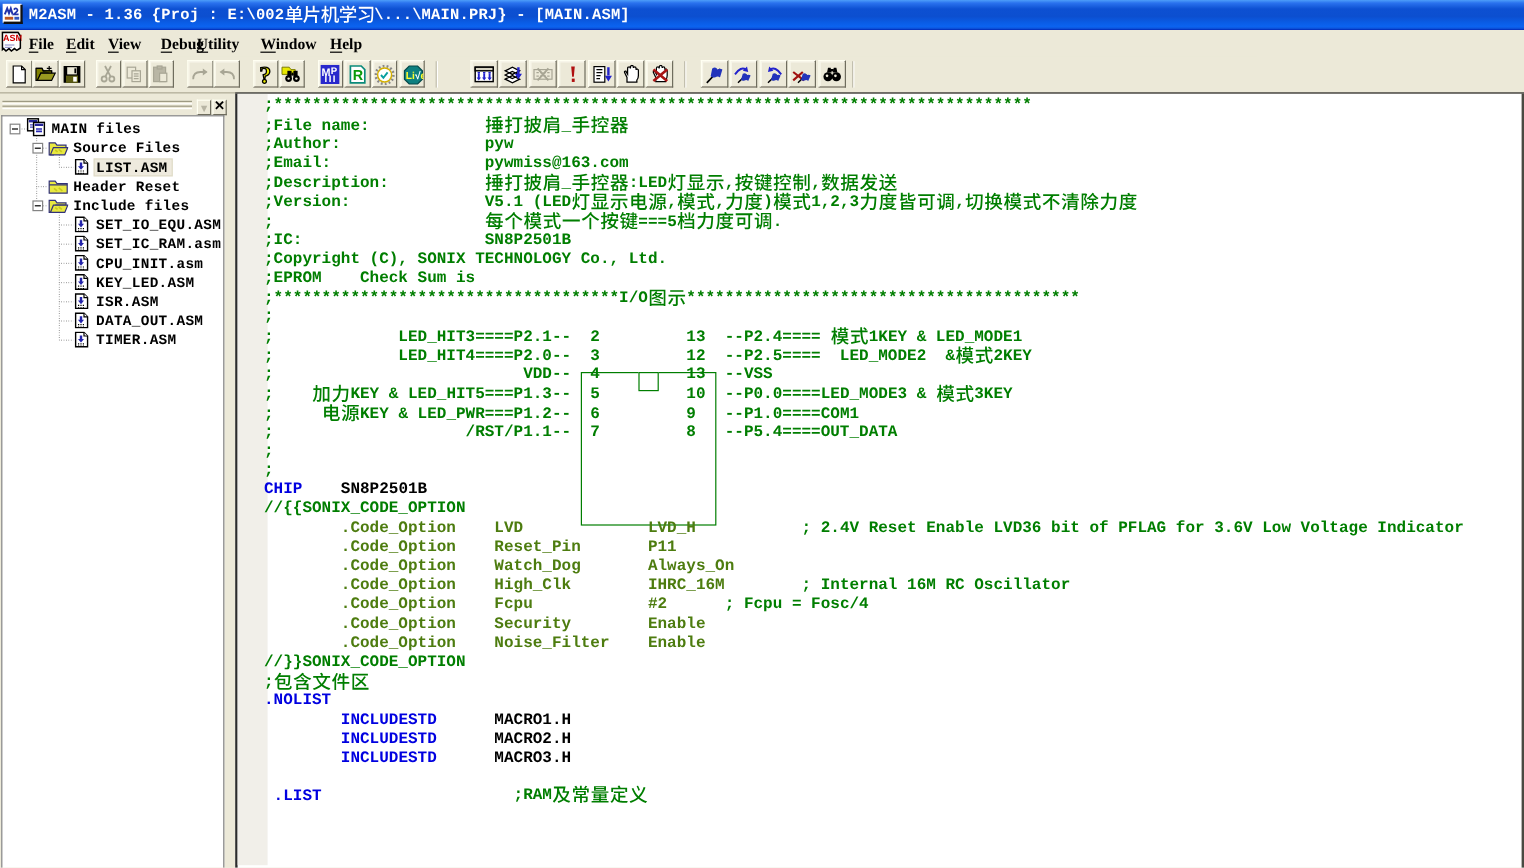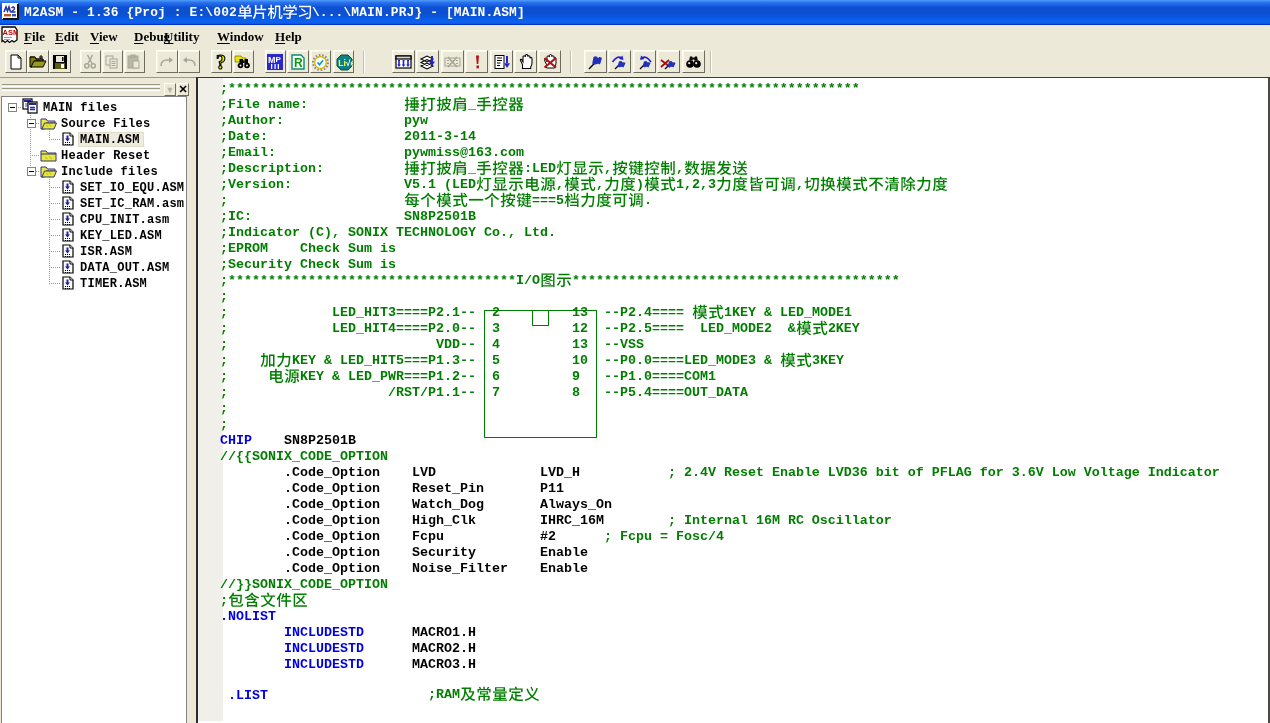--- a/index.html
+++ b/index.html
@@ -34,21 +34,21 @@
 .dotv{position:absolute;width:1px;background-image:linear-gradient(#9a9a9a 50%,transparent 50%);background-size:1px 2px}
 .doth{position:absolute;height:1px;background-image:linear-gradient(90deg,#9a9a9a 50%,transparent 50%);background-size:2px 1px}
 .sel{position:absolute;background:#eeeade;border:1px solid #e0dcc8}
 
 #ed{position:absolute;left:196px;top:78px;width:1074px;height:645px;background:#fff;border-left:2px solid #2c2c2c}
 #gutter{position:absolute;left:0;top:0;width:25px;height:643px;background:#f1efe9}
 #code{position:absolute;left:22px;top:2.6px;white-space:pre;font:bold 13.33px "Liberation Mono",monospace;color:#000}
 #code div{height:16px;line-height:16px}
 #code div.lastl{margin-top:-1.8px}
 #code s{text-decoration:none}
-.g{color:#007e00}.b{color:#0000e0}.k{color:#000}.y{color:#000000}
+.g{color:#007e00}.b{color:#0000e0}.k{color:#000}.y{color:#4d7c0f}
 #chipbox{position:absolute;border:1.4px solid #007e00;background:transparent}
 #notch{position:absolute;border:1.4px solid #007e00;background:#fff;border-top-width:1.2px}
 </style></head>
 <body>
 <svg width="0" height="0" style="position:absolute">
     <defs>
       <path id="u5355" d="M3.9 6.1H7.2V7.5H3.9ZM8.7 6.1H12.2V7.5H8.7ZM3.9 3.6H7.2V5H3.9ZM8.7 3.6H12.2V5H8.7ZM11.1 -0.2C10.7 0.6 10.1 1.6 9.6 2.4H6L6.7 2.1C6.4 1.4 5.6 0.5 5 -0.2L3.8 0.4C4.3 1 4.8 1.8 5.2 2.4H2.5V8.8H7.2V10H1V11.4H7.2V14.1H8.7V11.4H15V10H8.7V8.8H13.7V2.4H11.2C11.7 1.8 12.2 1 12.7 0.3Z"></path>
       <path id="u7247" d="M2.9 0.1V5.3C2.9 8 2.7 10.8 0.7 13C1.1 13.2 1.6 13.8 1.9 14.2C3.3 12.7 3.9 10.8 4.2 9H10.5V14.1H12.1V7.4H4.4C4.4 6.7 4.5 6 4.5 5.3V5.2H14.2V3.7H10.2V-0.3H8.6V3.7H4.5V0.1Z"></path>
       <path id="u673A" d="M7.9 0.6V5.6C7.9 8 7.7 11 5.6 13.2C6 13.3 6.5 13.8 6.7 14.1C9 11.8 9.3 8.2 9.3 5.6V2H11.8V11.7C11.8 13 11.9 13.3 12.2 13.6C12.4 13.8 12.8 13.9 13.2 13.9C13.4 13.9 13.8 13.9 14 13.9C14.3 13.9 14.6 13.9 14.9 13.7C15.1 13.5 15.3 13.2 15.3 12.8C15.4 12.4 15.5 11.2 15.5 10.4C15.1 10.3 14.7 10 14.4 9.8C14.4 10.8 14.4 11.6 14.3 11.9C14.3 12.3 14.3 12.4 14.2 12.5C14.2 12.6 14 12.6 13.9 12.6C13.8 12.6 13.7 12.6 13.6 12.6C13.5 12.6 13.4 12.6 13.3 12.5C13.3 12.4 13.3 12.2 13.3 11.7V0.6ZM3.5 -0.3V3H1V4.4H3.3C2.7 6.4 1.7 8.7 0.6 9.9C0.9 10.3 1.2 10.9 1.4 11.3C2.1 10.3 2.9 8.8 3.5 7.2V14.1H4.9V7.2C5.4 8 6 8.8 6.3 9.4L7.2 8.2C6.8 7.8 5.4 6.1 4.9 5.6V4.4H7V3H4.9V-0.3Z"></path>
       <path id="u5B66" d="M7.2 7.4V8.5H1.1V9.8H7.2V12.4C7.2 12.6 7.1 12.6 6.8 12.7C6.5 12.7 5.4 12.7 4.3 12.6C4.5 13 4.8 13.7 4.9 14.1C6.3 14.1 7.2 14 7.9 13.8C8.5 13.6 8.7 13.2 8.7 12.4V9.8H14.9V8.5H8.7V8C10.1 7.4 11.5 6.5 12.4 5.6L11.5 4.9L11.2 5H3.8V6.3H9.5C8.8 6.7 8 7.1 7.2 7.4ZM6.7 0.1C7.2 0.7 7.6 1.6 7.8 2.2H4.7L5.3 2C5.1 1.3 4.5 0.5 3.9 -0.1L2.7 0.4C3.1 1 3.6 1.7 3.9 2.2H1.4V5.5H2.8V3.5H13.3V5.5H14.7V2.2H12.3C12.7 1.7 13.3 1 13.7 0.3L12.2 -0.2C11.8 0.5 11.3 1.5 10.7 2.2H8.4L9.3 1.9C9.1 1.3 8.5 0.3 8 -0.4Z"></path>
@@ -322,21 +322,21 @@
       <div class="mbox" style="left:25px;top:21.5px"></div>
       <div class="trow" style="left:59px;top:18px"><span class="lbl">Source Files</span></div>
       <div class="abs" style="left:60px;top:35px"><svg width="12" height="14" viewBox="0 0 12 14">
           <path d="M1 1 h7 l3 3 v9 H1Z" fill="#fff" stroke="#000" stroke-width="1.2"></path>
           <path d="M8 1 v3 h3" fill="#fff" stroke="#000"></path>
           <path d="M5.5 3.5 v4" stroke="#2222aa" stroke-width="2"></path>
           <path d="M5.5 9.5 L3 6.5 h5Z" fill="#2222aa"></path>
           <path d="M3 10.5 h1 M5 10.5 h1 M7 10.5 h1 M3 12.5 h1 M5 12.5 h1 M7 12.5 h1" stroke="#000"></path>
         </svg></div>
       <div class="sel" style="left:76px;top:34.5px;width:66px;height:15px"></div>
-      <div class="trow" style="left:78px;top:34px"><span class="lbl">MAIN.ASM</span></div>
+      <div class="trow" style="left:78px;top:34px"><span class="lbl">LIST.ASM</span></div>
       <div class="abs" style="left:38px;top:51px"><svg width="17" height="14" viewBox="0 0 17 14">
           <path d="M1 3 h5 l1.5 2 H16 V13 H1Z" fill="#e8e840" stroke="#32327a"></path>
           <path d="M1 6 h15" stroke="#32327a"></path>
           <path d="M5 9 l2.5 2 M9 8.5 l3 2.5" stroke="#c8c820" stroke-width="1.4"></path>
         </svg></div>
       <div class="trow" style="left:59px;top:50px"><span class="lbl">Header Reset</span></div>
       <div class="abs" style="left:38px;top:67px"><svg width="17" height="14" viewBox="0 0 17 14">
           <path d="M1 3 h5 l1.5 2 H15 v2 H6.5 L4.5 13 H1Z" fill="#e8e840" stroke="#32327a"></path>
           <path d="M4.5 7 H16.5 L14 13 H2Z" fill="#e8e840" stroke="#32327a"></path>
           <path d="M6 9 l2 1.5 M9 8.5 l2.5 2" stroke="#c8c820" stroke-width="1.4"></path>
@@ -414,21 +414,21 @@
           </svg><svg class="j">
             <use href="#u62AB"></use>
           </svg><svg class="j">
             <use href="#u80A9"></use>
           </svg>_<svg class="j">
             <use href="#u624B"></use>
           </svg><svg class="j">
             <use href="#u63A7"></use>
           </svg><svg class="j">
             <use href="#u5668"></use>
-          </svg></s></div><div><s class="g">;Author:               pyw</s></div><div><s class="g">;Date:                 2011-3-14</s></div><div><s class="g">;Email:                pywmiss@163.com</s></div><div><s class="g">;Description:          <svg class="j">
+          </svg></s></div><div><s class="g">;Author:               pyw</s></div><div><s class="g">;Email:                pywmiss@163.com</s></div><div><s class="g">;Description:          <svg class="j">
             <use href="#u6376"></use>
           </svg><svg class="j">
             <use href="#u6253"></use>
           </svg><svg class="j">
             <use href="#u62AB"></use>
           </svg><svg class="j">
             <use href="#u80A9"></use>
           </svg>_<svg class="j">
             <use href="#u624B"></use>
           </svg><svg class="j">
@@ -526,21 +526,21 @@
           </svg>===5<svg class="j">
             <use href="#u6863"></use>
           </svg><svg class="j">
             <use href="#u529B"></use>
           </svg><svg class="j">
             <use href="#u5EA6"></use>
           </svg><svg class="j">
             <use href="#u53EF"></use>
           </svg><svg class="j">
             <use href="#u8C03"></use>
-          </svg>.</s></div><div><s class="g">;IC:                   SN8P2501B</s></div><div><s class="g">;Indicator (C), SONIX TECHNOLOGY Co., Ltd.</s></div><div><s class="g">;EPROM    Check Sum is</s></div><div><s class="g">;Security Check Sum is</s></div><div><s class="g">;************************************I/O<svg class="j">
+          </svg>.</s></div><div><s class="g">;IC:                   SN8P2501B</s></div><div><s class="g">;Copyright (C), SONIX TECHNOLOGY Co., Ltd.</s></div><div><s class="g">;EPROM    Check Sum is</s></div><div><s class="g">;************************************I/O<svg class="j">
             <use href="#u56FE"></use>
           </svg><svg class="j">
             <use href="#u793A"></use>
           </svg>*****************************************</s></div><div><s class="g">;</s></div><div><s class="g">;             LED_HIT3====P2.1--  2         13  --P2.4==== <svg class="j">
             <use href="#u6A21"></use>
           </svg><svg class="j">
             <use href="#u5F0F"></use>
           </svg>1KEY &amp; LED_MODE1</s></div><div><s class="g">;             LED_HIT4====P2.0--  3         12  --P2.5====  LED_MODE2  &amp;<svg class="j">
             <use href="#u6A21"></use>
           </svg><svg class="j">

